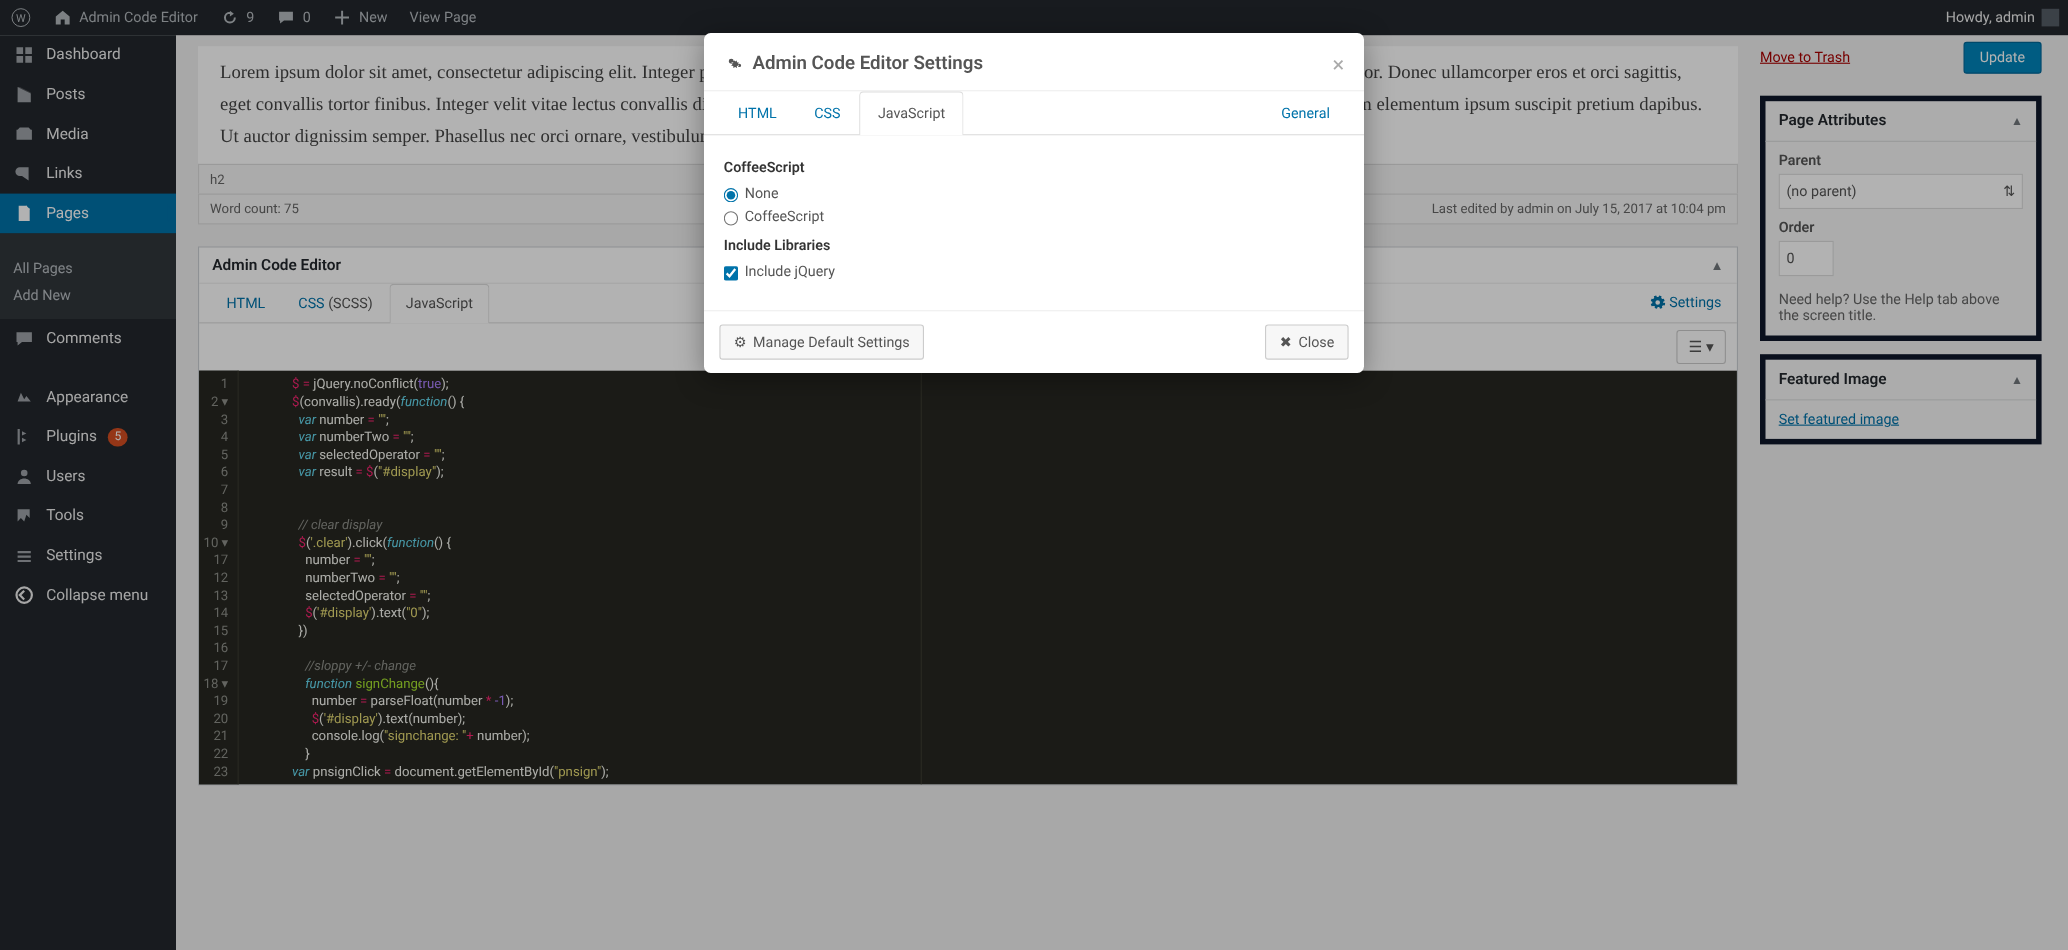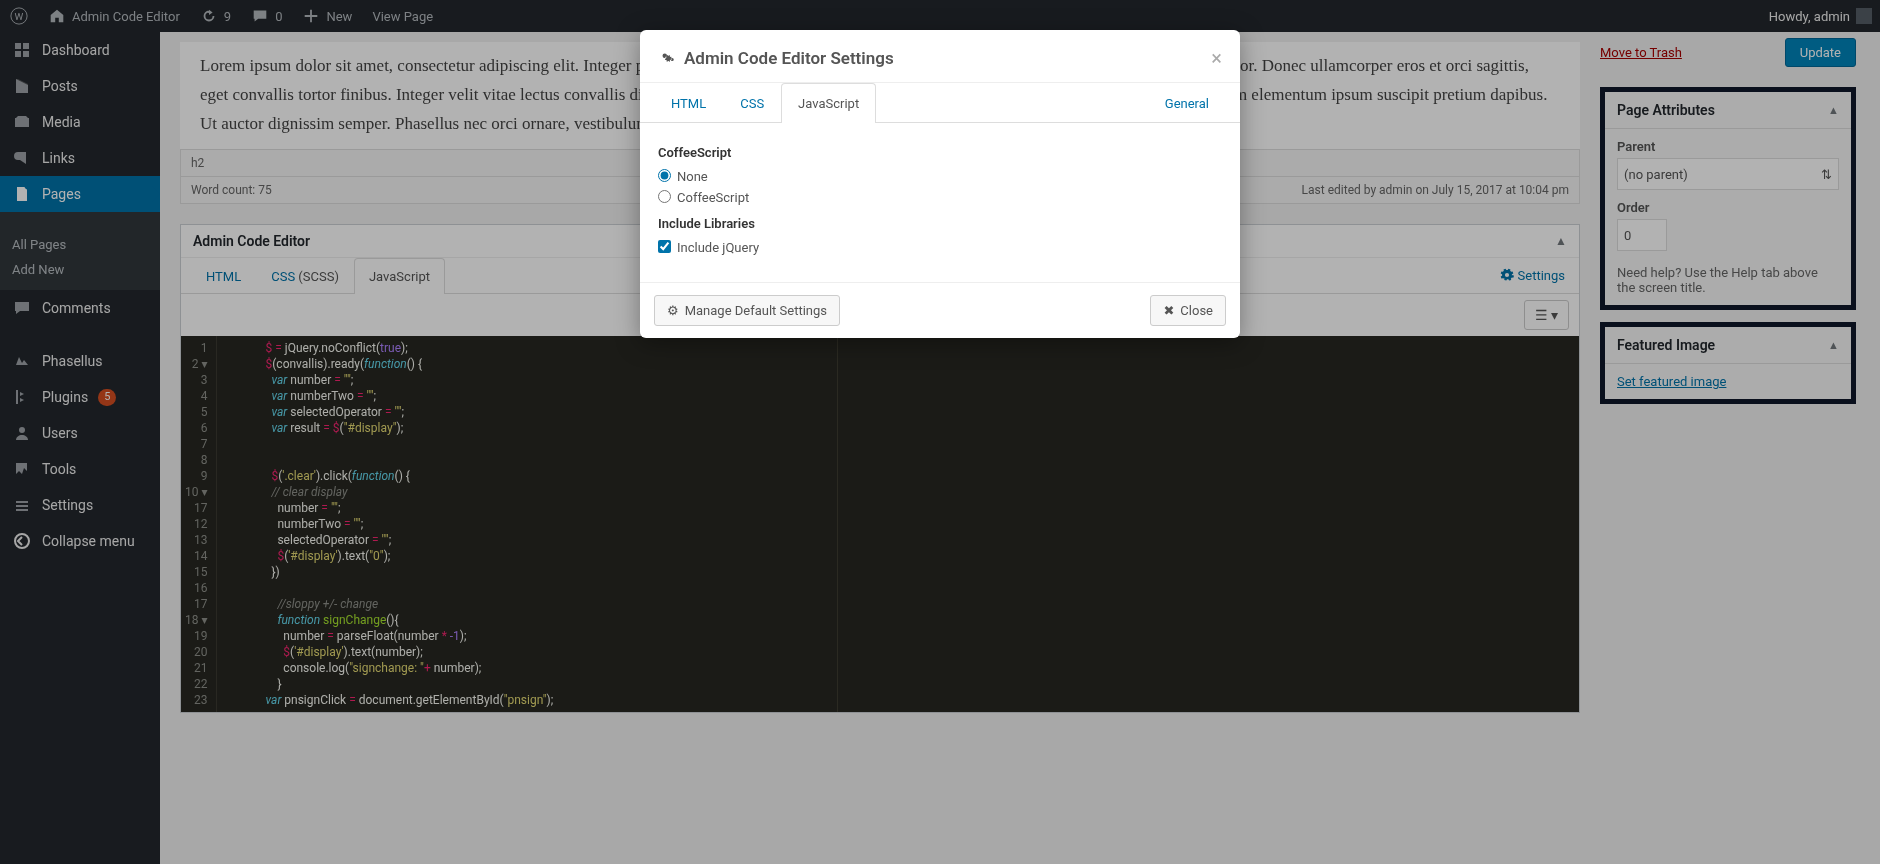--- a/index.html
+++ b/index.html
@@ -82,21 +82,21 @@
 .modal { position: absolute; top: 30px; left: 50%; transform: translateX(-50%); width: 600px; background: #fff; border-radius: 6px; box-shadow: 0 5px 25px rgba(0,0,0,.35); z-index: 60; }
 .modal-head { padding: 16px 18px 12px; display: flex; align-items: center; border-bottom: 1px solid #eee; }
 .modal-head .mtitle { font-size: 17px; font-weight: 600; color: #555; display: flex; align-items: center; gap: 8px; }
 .modal-head .close-x { margin-left: auto; color: #aaa; font-size: 20px; }
 .modal-tabs { display: flex; border-bottom: 1px solid #ddd; padding: 0 14px; }
 .modal-tabs .mtab { padding: 12px 16px; font-size: 13px; color: #0073aa; border: 1px solid transparent; border-bottom: none; margin-bottom: -1px; }
 .modal-tabs .mtab.active { background: #fff; border-color: #ddd; color: #555; border-radius: 4px 4px 0 0; }
 .modal-tabs .mtab.general { margin-left: auto; }
 .modal-body { padding: 14px 18px 24px; font-size: 13px; color: #555; }
 .modal-body h4 { font-weight: 600; margin: 8px 0 6px; color: #333; }
-.modal-body label { display: flex; align-items: flex-start; gap: 6px; padding: 3px 0; }
+.modal-body label { display: flex; align-items: flex-end; gap: 6px; padding: 3px 0; }
 .modal-footer { border-top: 1px solid #eee; padding: 12px 14px; display: flex; }
 .btn-default { background: #f7f7f7; border: 1px solid #ccc; color: #555; padding: 7px 12px; border-radius: 3px; font-size: 13px; display: inline-flex; align-items: center; gap: 6px; }
 .modal-footer .right { margin-left: auto; }
 input[type=radio], input[type=checkbox] { accent-color: #0073aa; }
 </style>
 </head>
 <body>
 
 <div class="admin-bar">
   <div class="ab-item">
@@ -194,21 +194,21 @@
         </span>
         <span>Comments</span>
       </div>
       <div class="sep"></div>
       <div class="menu-item">
         <span class="mico">
           <svg viewBox="0 0 20 20" width="20" height="20">
             <path d="M4 14l3-8 3 6 2-3 4 5z"></path>
           </svg>
         </span>
-        <span>Phasellus</span>
+        <span>Appearance</span>
       </div>
       <div class="menu-item">
         <span class="mico">
           <svg viewBox="0 0 20 20" width="20" height="20">
             <path d="M8 5l4 2-4 2zM8 11l4 2-4 2zM4 3h2v14H4z"></path>
           </svg>
         </span>
         <span>Plugins</span> 
         <span class="badge-circle">5</span>
       </div>
@@ -306,22 +306,22 @@
         <div class="codecol" id="code-body">
             <div class="code-vline"></div>
             <div class="cl"><span class="tok-dl">$</span> <span class="tok-op">=</span> <span class="tok-id">jQuery.noConflict(</span><span class="tok-num">true</span><span class="tok-id">);</span></div>
             <div class="cl"><span class="tok-dl">$</span><span class="tok-id">(convallis).ready(</span><span class="tok-fn">function</span><span class="tok-id">() {</span></div>
             <div class="cl">  <span class="tok-kw">var</span> <span class="tok-id">number</span> <span class="tok-op">=</span> <span class="tok-str">""</span><span class="tok-id">;</span></div>
             <div class="cl">  <span class="tok-kw">var</span> <span class="tok-id">numberTwo</span> <span class="tok-op">=</span> <span class="tok-str">""</span><span class="tok-id">;</span></div>
             <div class="cl">  <span class="tok-kw">var</span> <span class="tok-id">selectedOperator</span> <span class="tok-op">=</span> <span class="tok-str">""</span><span class="tok-id">;</span></div>
             <div class="cl">  <span class="tok-kw">var</span> <span class="tok-id">result</span> <span class="tok-op">=</span> <span class="tok-dl">$</span><span class="tok-id">(</span><span class="tok-str">"#display"</span><span class="tok-id">);</span></div>
             <div class="cl"></div>
             <div class="cl"></div>
+            <div class="cl">  <span class="tok-cm">// clear display</span></div>
             <div class="cl">  <span class="tok-dl">$</span><span class="tok-id">(</span><span class="tok-str">'.clear'</span><span class="tok-id">).click(</span><span class="tok-fn">function</span><span class="tok-id">() {</span></div>
-            <div class="cl">  <span class="tok-cm">// clear display</span></div>
             <div class="cl">    <span class="tok-id">number</span> <span class="tok-op">=</span> <span class="tok-str">""</span><span class="tok-id">;</span></div>
             <div class="cl">    <span class="tok-id">numberTwo</span> <span class="tok-op">=</span> <span class="tok-str">""</span><span class="tok-id">;</span></div>
             <div class="cl">    <span class="tok-id">selectedOperator</span> <span class="tok-op">=</span> <span class="tok-str">""</span><span class="tok-id">;</span></div>
             <div class="cl">    <span class="tok-dl">$</span><span class="tok-id">(</span><span class="tok-str">'#display'</span><span class="tok-id">).text(</span><span class="tok-str">"0"</span><span class="tok-id">);</span></div>
             <div class="cl">  <span class="tok-id">})</span></div>
             <div class="cl"></div>
             <div class="cl">    <span class="tok-cm">//sloppy +/- change</span></div>
             <div class="cl">    <span class="tok-fn">function</span> <span class="tok-var">signChange</span><span class="tok-id">(){</span></div>
             <div class="cl">      <span class="tok-id">number</span> <span class="tok-op">=</span> <span class="tok-id">parseFloat(number</span> <span class="tok-op">*</span> <span class="tok-num">-1</span><span class="tok-id">);</span></div>
             <div class="cl">      <span class="tok-dl">$</span><span class="tok-id">(</span><span class="tok-str">'#display'</span><span class="tok-id">).text(number);</span></div>

